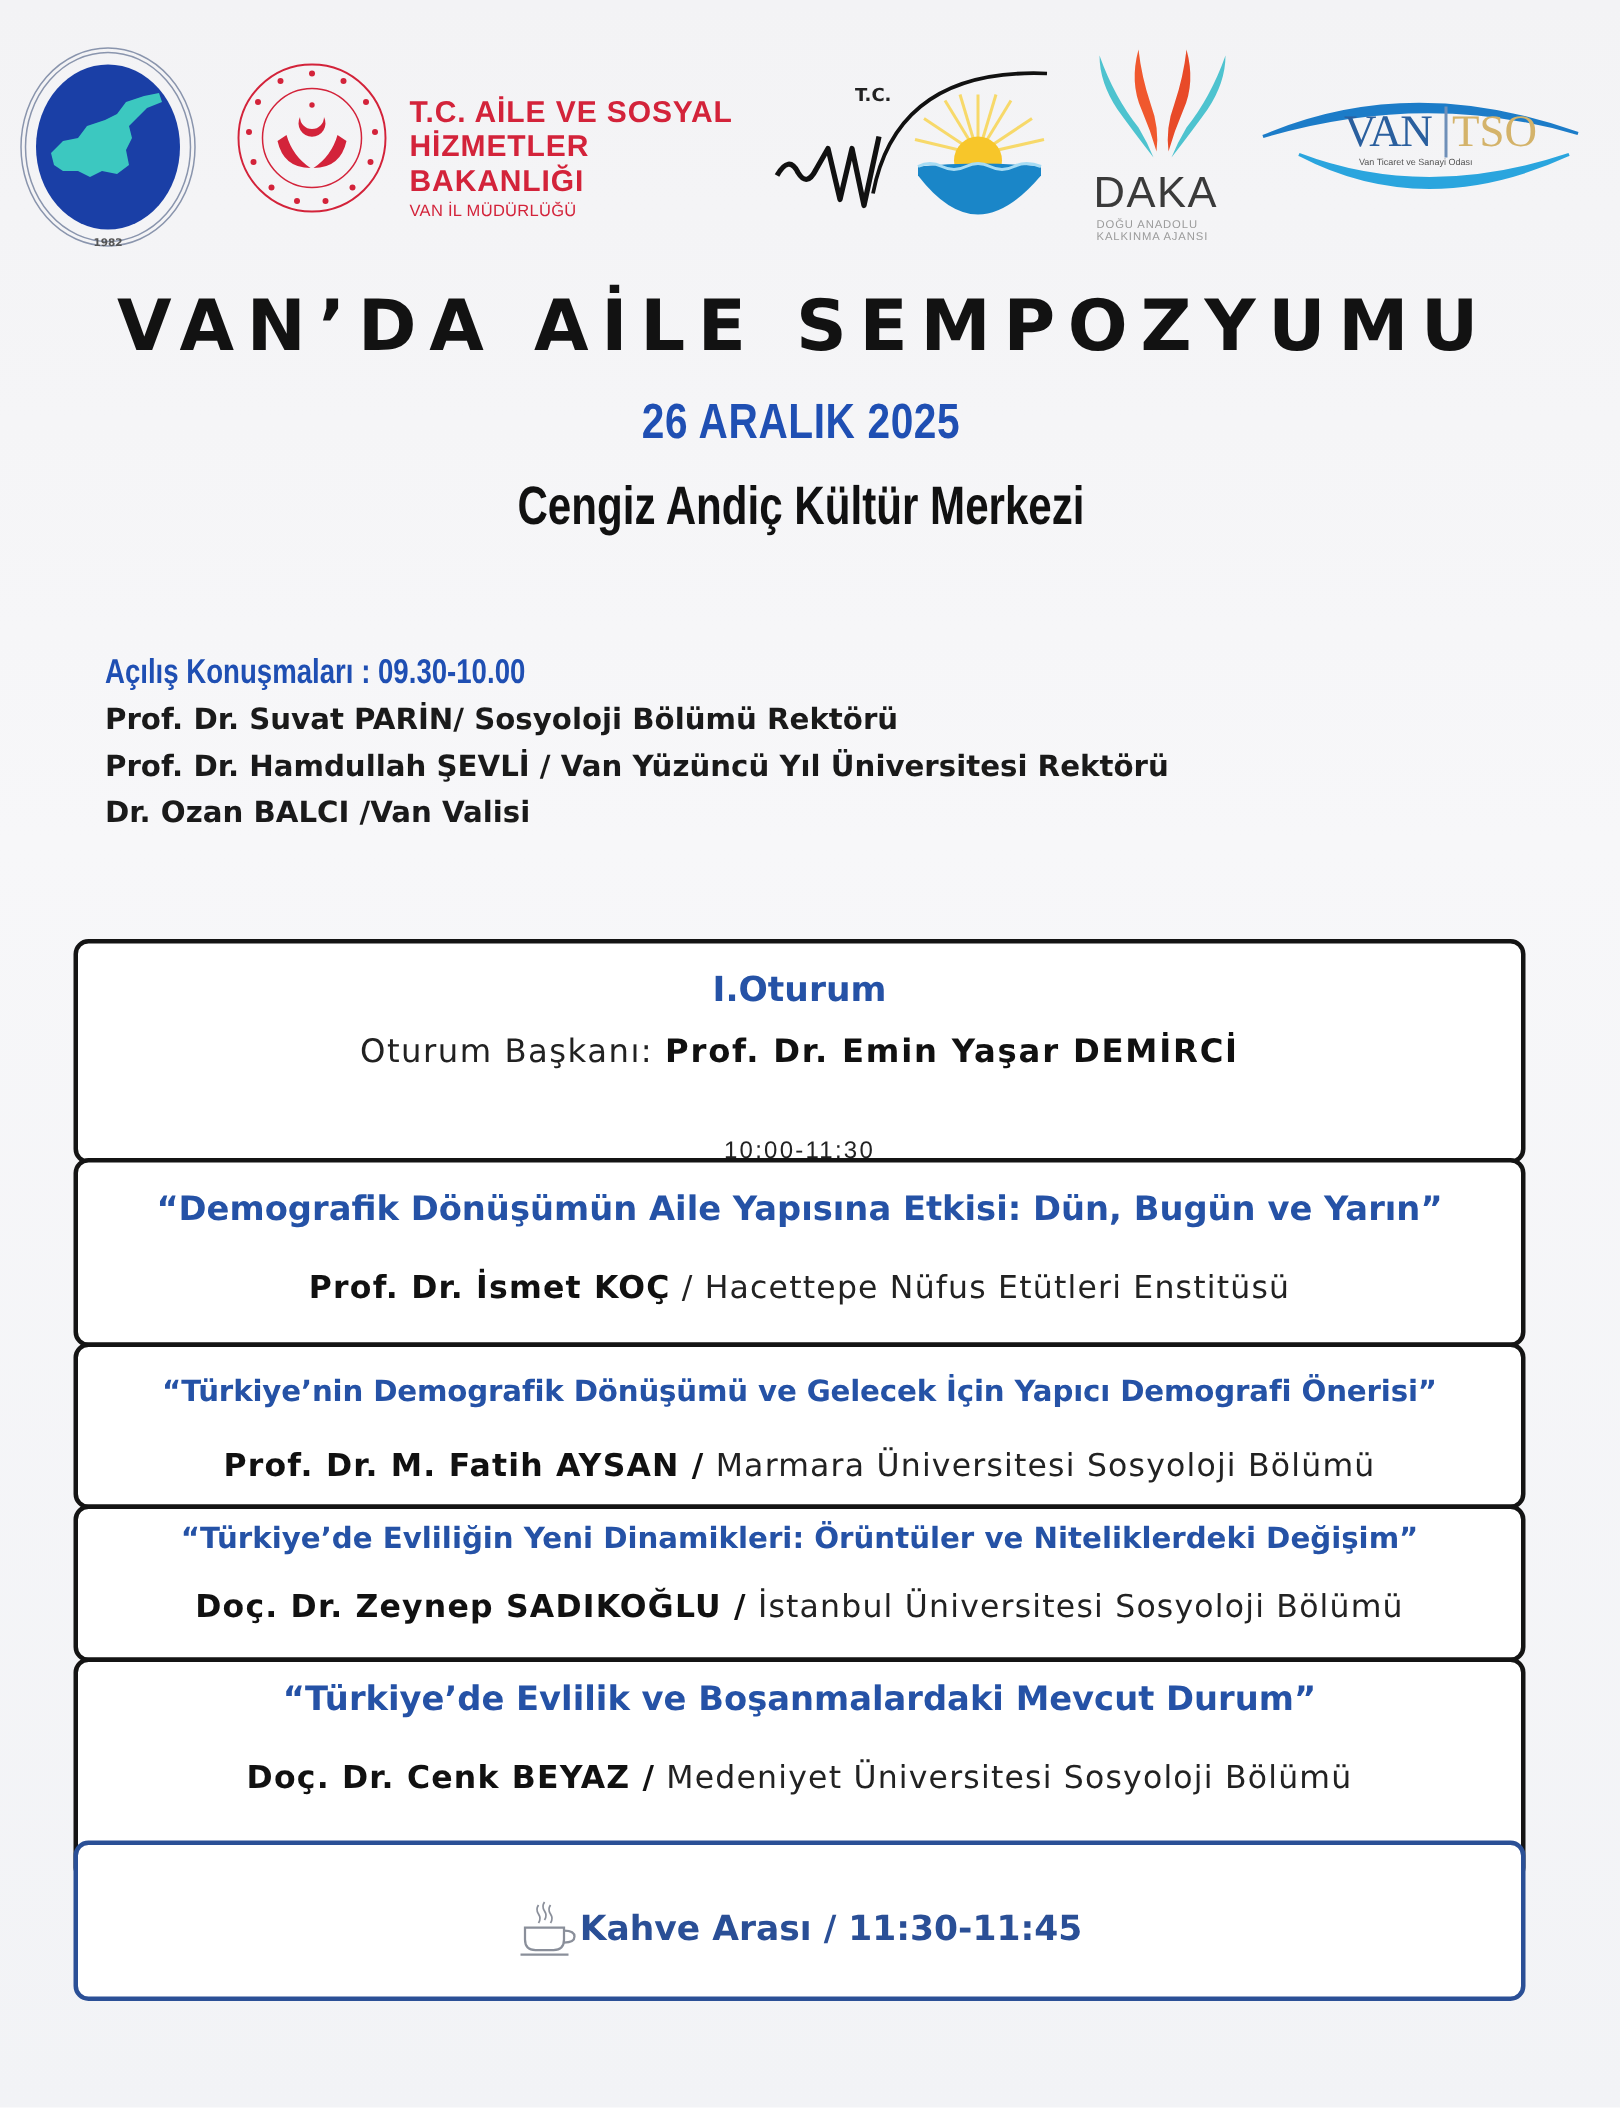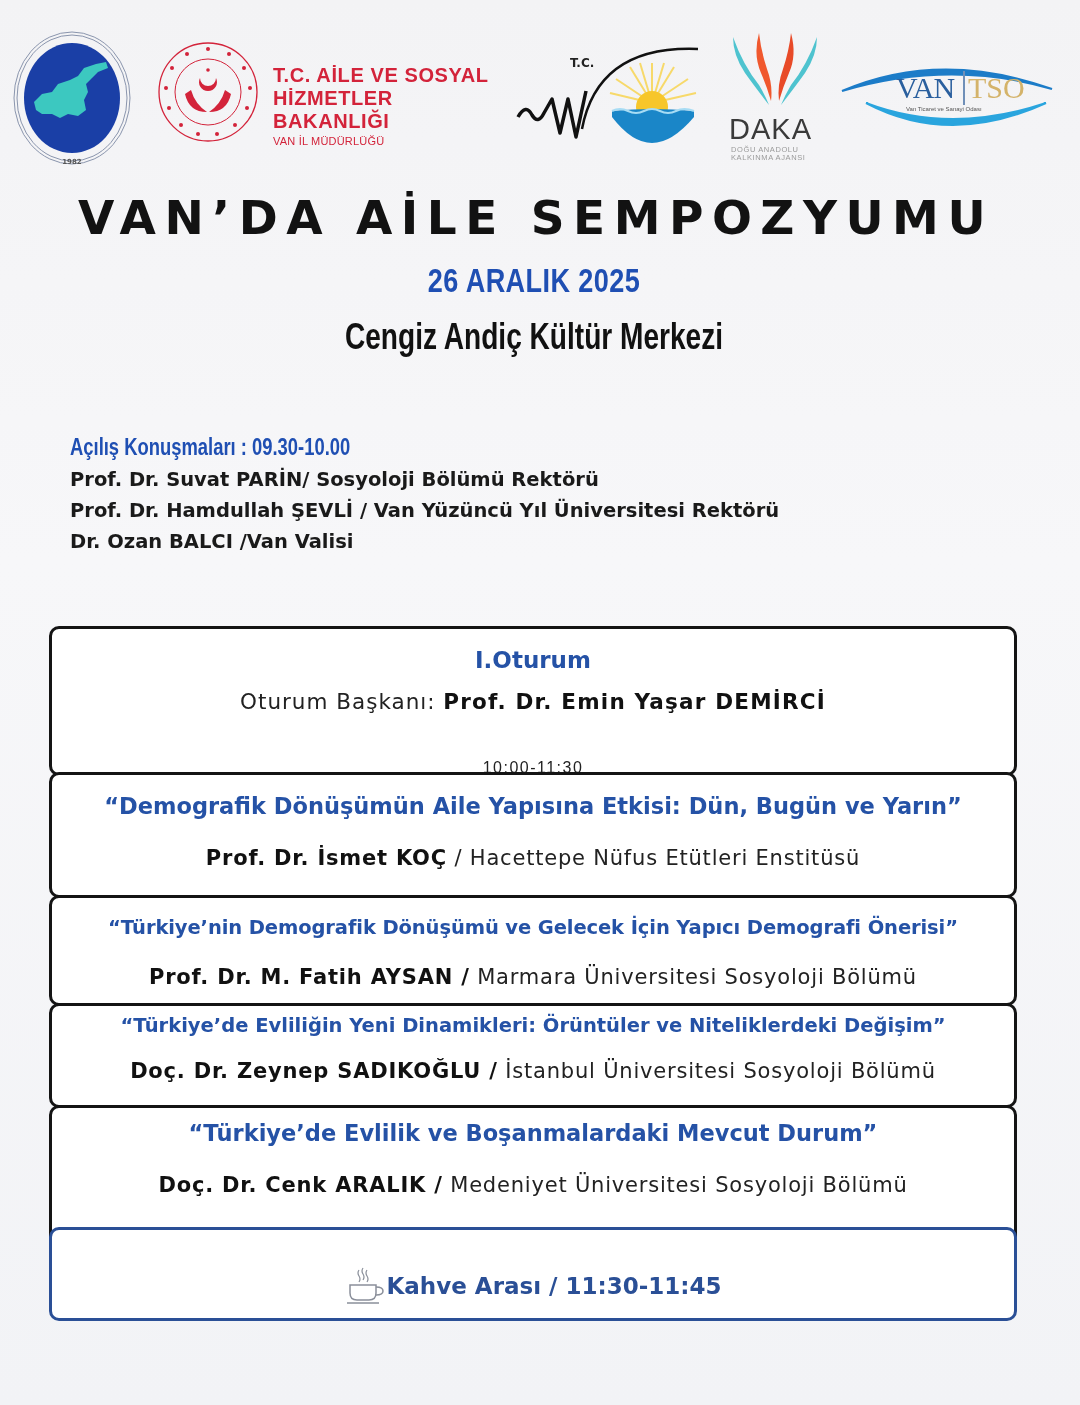--- a/index.html
+++ b/index.html
@@ -78,21 +78,21 @@
     .session-title { position: absolute; left: 0; right: 0; top: 18px; font-size: 23px; }
     .session-chair { position: absolute; left: 0; right: 0; top: 60px; font-family: "DejaVu Sans", sans-serif; font-size: 21.5px; color: #222; letter-spacing: 1px; white-space: nowrap; }
     .session-chair b { font-weight: bold; color: #111; letter-spacing: 1.2px; }
     .session-time { position: absolute; left: 0; right: 0; top: 94px; font-family: Liberation Sans, sans-serif; font-size: 16px; color: #222; letter-spacing: 1.5px; margin-top: 36px; }
 
     .talk { }
     .talk .talk-title { position: absolute; left: 0; right: 0; }
     .talk .speaker { position: absolute; left: 0; right: 0; }
 
     .coffee-box {
-      position: absolute; left: 49px; top: 1227px; width: 968px; height: 94px;
+      position: absolute; left: 49px; top: 1227px; width: 968px; height: 107px;
       background: #fff; border: 3px solid #2a4f96; border-radius: 10px;
     }
     .coffee-inner {
       position: absolute; left: 0; right: 0; top: 36px; text-align: center; white-space: nowrap;
     }
     .coffee-icon { display: inline-block; vertical-align: middle; width: 40px; height: 40px; margin-right: 2px; }
     .coffee-label {
       display: inline-block; vertical-align: middle;
       font-family: "DejaVu Sans", sans-serif; font-weight: bold; font-size: 23px; color: #2a4f96;
     }
@@ -218,21 +218,21 @@
   <div class="speaker" style="top:67px;font-size:21px;"><b>Prof. Dr. M. Fatih AYSAN /</b><span> Marmara Üniversitesi Sosyoloji Bölümü</span></div>
 </div>
 
 <div class="box talk" style="top:1003px;height:105px;">
   <div class="talk-title" style="top:8px;font-size:19.5px;">“Türkiye’de Evliliğin Yeni Dinamikleri: Örüntüler ve Niteliklerdeki Değişim”</div>
   <div class="speaker" style="top:53px;font-size:21px;"><b>Doç. Dr. Zeynep SADIKOĞLU /</b><span> İstanbul Üniversitesi Sosyoloji Bölümü</span></div>
 </div>
 
 <div class="box talk" style="top:1105px;height:150px;">
   <div class="talk-title" style="top:12px;font-size:22.5px;">“Türkiye’de Evlilik ve Boşanmalardaki Mevcut Durum”</div>
-  <div class="speaker" style="top:65px;font-size:21px;"><b>Doç. Dr. Cenk ARALIK /</b><span> Medeniyet Üniversitesi Sosyoloji Bölümü</span></div>
+  <div class="speaker" style="top:65px;font-size:21px;"><b>Doç. Dr. Cenk BEYAZ /</b><span> Medeniyet Üniversitesi Sosyoloji Bölümü</span></div>
 </div>
 
 <div class="coffee-box">
   <div class="coffee-inner">
     <svg class="coffee-icon" viewBox="0 0 40 40">
       <path d="M14 4 Q12 7 14 10 Q16 13 14 16" stroke="#8a8f9a" stroke-width="1.2" fill="none"></path>
       <path d="M18 2 Q16 5 18 8 Q20 11 18 14" stroke="#8a8f9a" stroke-width="1.2" fill="none"></path>
       <path d="M22 4 Q20 7 22 10 Q24 13 22 16" stroke="#8a8f9a" stroke-width="1.2" fill="none"></path>
       <path d="M5 19 L31 19 L31 27 Q31 34 24 34 L12 34 Q5 34 5 27 Z" stroke="#8a8f9a" stroke-width="1.5" fill="none"></path>
       <path d="M31 21 Q38 21 38 25 Q38 29 31 29" stroke="#8a8f9a" stroke-width="1.5" fill="none"></path>

